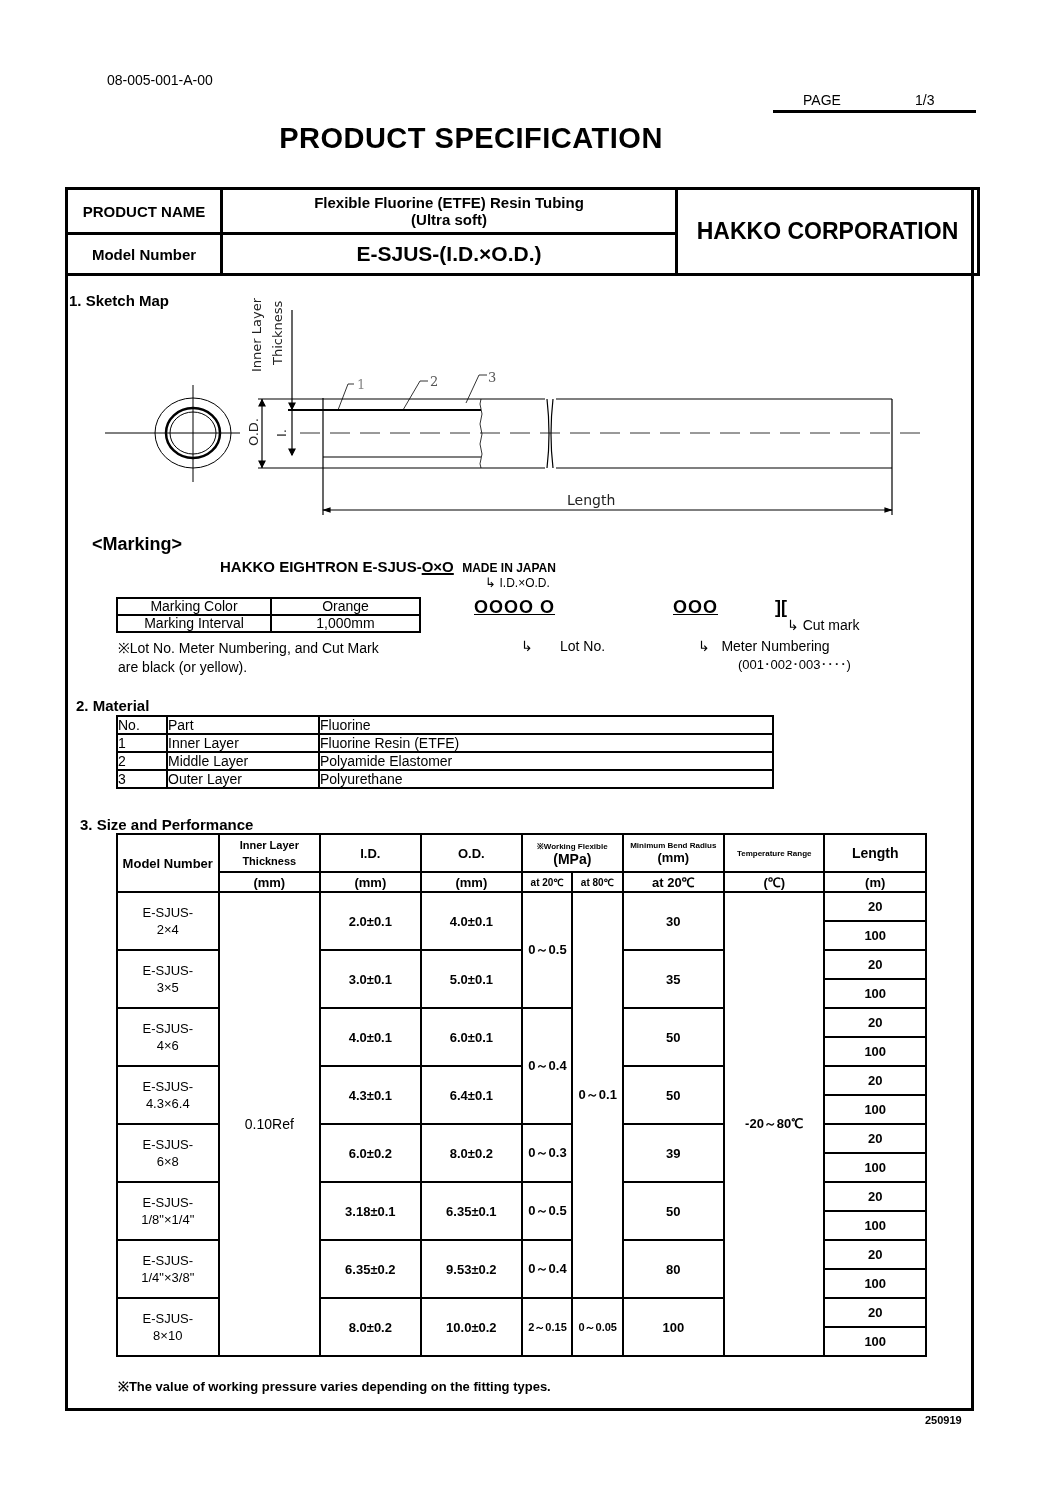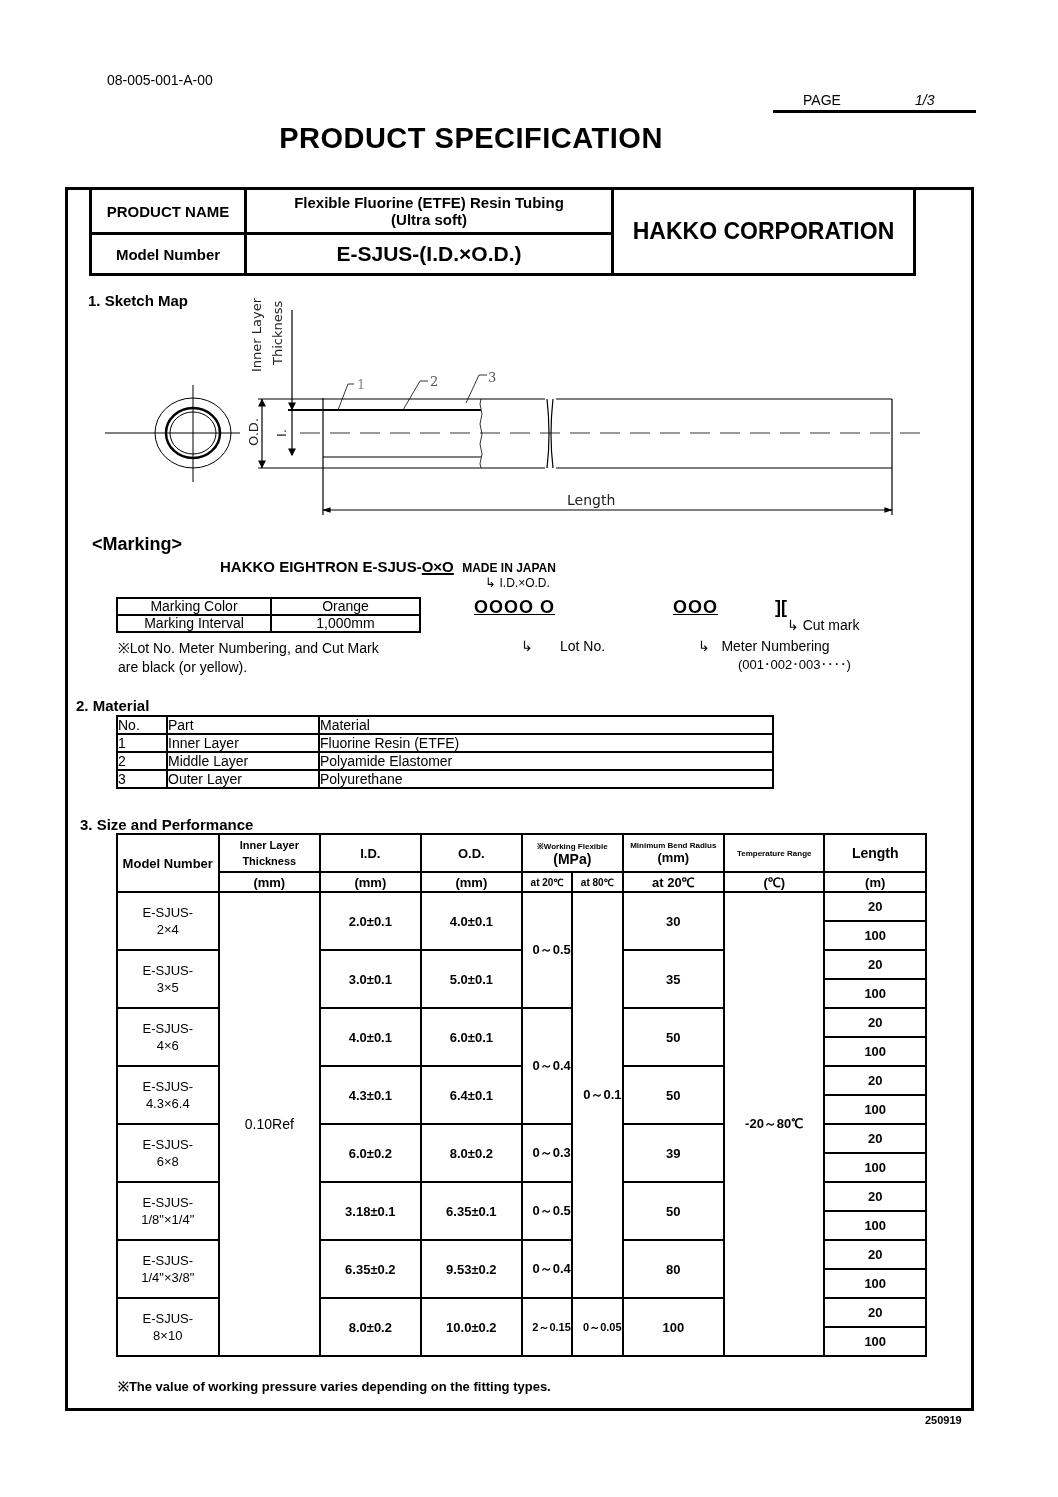--- a/index.html
+++ b/index.html
@@ -1,25 +1,25 @@
 <!DOCTYPE html>
 <html><head>
 <meta charset="utf-8">
 <style>
   html, body { margin:0; padding:0; background:#fff; }
   body { width:1058px; height:1497px; position:relative; font-family:"Liberation Sans", sans-serif; color:#000; overflow:hidden; }
   .abs { position:absolute; }
   .docnum { left:67px; top:72px; font-size:14px;margin-left:40px; }
   .pagebox { left:773px; top:92px; width:203px; border-bottom:3px solid #000; font-size:14px; height:18px; }
   .pagebox .pl { position:absolute; left:30px; top:0; }
-  .pagebox .pv { position:absolute; left:142px; top:0;font-style:italic; }
+  .pagebox .pv { position:absolute; left:142px; top:0; }
   .title { left:0; width:942px; top:122px; text-align:center; font-size:29px; font-weight:bold; letter-spacing:0.5px; }
   .frame { left:65px; top:187px; width:909px; height:1224px; border:3px solid #000; box-sizing:border-box; }
   table { border-collapse:collapse; }
-  .hdr { position:absolute; left:65px; top:187px; width:827px;margin-left:24px; }
+  .hdr { position:absolute; left:65px; top:187px; width:915px; }
   .hdr td { border:3px solid #000; text-align:center; font-weight:bold; }
   .hdr .lbl { width:150px; font-size:15px; }
   .hdr .pname { font-size:15px; line-height:17px; height:40px; }
   .hdr .model { font-size:21px; height:36px; }
   .hdr .corp { font-size:23px; width:297px; }
   .sec { font-weight:bold; font-size:15px; }
   .sketch-lbl { font-family:"DejaVu Sans", sans-serif; }
   .mark-title { left:92px; top:534px; font-size:18px; font-weight:bold; }
   .mark-line { left:220px; top:558px; font-size:15px; font-weight:bold; }
   .mark-line .u { text-decoration:underline; text-decoration-thickness:2px; }
@@ -28,21 +28,21 @@
   .marktab td { border:2px solid #000; text-align:center; height:15px; padding:0; line-height:15px; }
   .note1 { left:118px; top:639px; font-size:14px; line-height:19px; }
   .lotcodes { font-size:18px; font-weight:bold; }
   .mattab { position:absolute; left:116px; top:715px; width:658px; font-size:14px; }
   .mattab td { border:2px solid #000; text-align:left; height:16px; padding:0; line-height:16px; }
   .spec { position:absolute; left:116px; top:833px; width:811px; font-size:13px; }
   .spec td { border:2px solid #000; text-align:center; padding:0; font-weight:bold; }
   .spec th { border:2px solid #000; padding:0; font-weight:bold; text-align:center; }
   .spec .tiny { font-size:8px; }
   .spec .px { font-size:10px; }
-  .spec .left { text-align:right; padding-left:1px; }
+  .spec .left { text-align:center; padding-left:1px; }
   .foot { left:118px; top:1377px; font-size:13px; font-weight:bold; }
   .stamp { left:925px; top:1414px; font-size:11px; font-weight:bold; }
 </style>
 </head>
 <body>
 
 <div class="abs docnum">08-005-001-A-00</div>
 <div class="abs pagebox">
   <span class="pl">PAGE</span>
   <span class="pv">1/3</span>
@@ -61,21 +61,21 @@
     </td>
     <td class="corp" rowspan="2">HAKKO CORPORATION</td>
   </tr>
   <tr>
     <td class="lbl">Model Number</td>
     <td class="model">E-SJUS-(I.D.×O.D.)</td>
   </tr>
 </tbody>
   </table>
 
-<div class="abs sec" style="left:69px; top:292px;padding-left:19px;">1.  Sketch Map</div>
+<div class="abs sec" style="left:69px; top:292px;">1.  Sketch Map</div>
 
 <svg class="abs" style="left:0; top:0;" width="1058" height="530">
   <g stroke="#000" fill="none">
     <line x1="105" y1="433" x2="240" y2="433" stroke-width="1"></line>
     <line x1="193" y1="385" x2="193" y2="482" stroke-width="1"></line>
     <ellipse cx="193" cy="433" rx="38" ry="35" stroke-width="1"></ellipse>
     <ellipse cx="193" cy="433" rx="27" ry="25" stroke-width="2.5"></ellipse>
     <ellipse cx="193" cy="433" rx="23" ry="21" stroke-width="1"></ellipse>
   </g>
   <g stroke="#000" fill="none" stroke-width="1.2">
@@ -146,21 +146,21 @@
 <div class="abs" style="left:521px; top:638px; font-size:14px;">↳&nbsp;&nbsp;&nbsp;&nbsp;&nbsp;&nbsp;&nbsp;<span>Lot No.</span></div>
 <div class="abs" style="left:698px; top:638px; font-size:14px;">↳&nbsp;&nbsp;&nbsp;<span>Meter Numbering</span></div>
 <div class="abs" style="left:738px; top:657px; font-size:13px;">(001･002･003････)</div>
 
 <div class="abs sec" style="left:76px; top:697px;">2.  Material</div>
 <table class="mattab">
   <tbody>
       <tr>
     <td style="width:48px">No.</td>
     <td style="width:150px">Part</td>
-    <td>Material</td>
+    <td>Fluorine</td>
   </tr>
   <tr>
         <td>1</td>
         <td>Inner Layer</td>
         <td>Fluorine Resin (ETFE)</td>
       </tr>
   <tr>
         <td>2</td>
         <td>Middle Layer</td>
         <td>Polyamide Elastomer</td>

